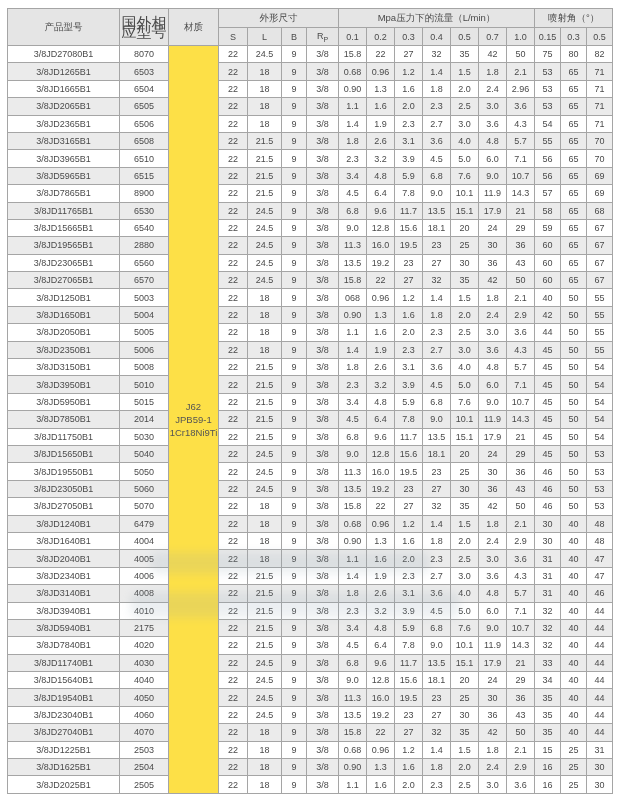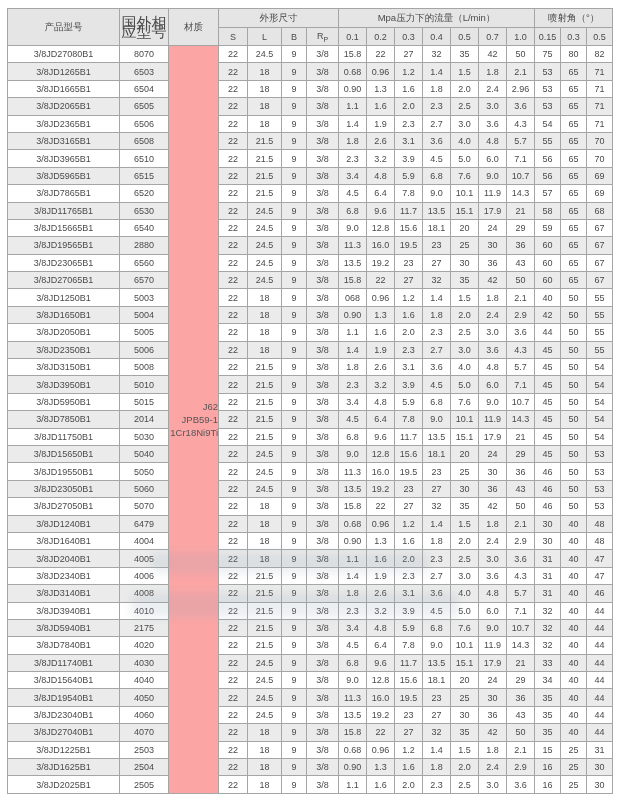--- a/index.html
+++ b/index.html
@@ -20,21 +20,21 @@
     white-space:nowrap;overflow:hidden;
   }
   thead th{background:#e5e5e5;font-size:9.5px;color:#4a4a4a;}
   thead tr.group-row th{height:18px;}
   thead tr.sub-row th{height:17px;font-size:9px;}
   thead .two-line div{line-height:9px;font-size:15px;}
   thead sub{font-size:7px;line-height:1;}
   tbody td{font-size:9px;height:16.4px;background:#ffffff;color:#4a4a4a;}
   tbody tr:nth-child(even) td{background:#ebebeb;}
   td.material-cell{
-    background:#fca5a5;font-size:9.5px;color:#555555;text-align:right;
+    background:#fde047;font-size:9.5px;color:#555555;
   }
   td.material-cell div{line-height:13px;}
   .watermark{
     position:absolute;left:120px;top:548px;width:360px;height:90px;
     pointer-events:none;opacity:0.16;
   }
   .wm-bar{
     position:absolute;display:block;background:#8fa3b0;border-radius:8px;
     filter:blur(4px);
   }
@@ -239,21 +239,21 @@
           <td>6.8</td>
           <td>7.6</td>
           <td>9.0</td>
           <td>10.7</td>
           <td>56</td>
           <td>65</td>
           <td>69</td>
         </tr>
         <tr>
           <td>3/8JD7865B1</td>
-          <td>6520</td>
+          <td>8900</td>
           <td>22</td>
           <td>21.5</td>
           <td>9</td>
           <td>3/8</td>
           <td>4.5</td>
           <td>6.4</td>
           <td>7.8</td>
           <td>9.0</td>
           <td>10.1</td>
           <td>11.9</td>

